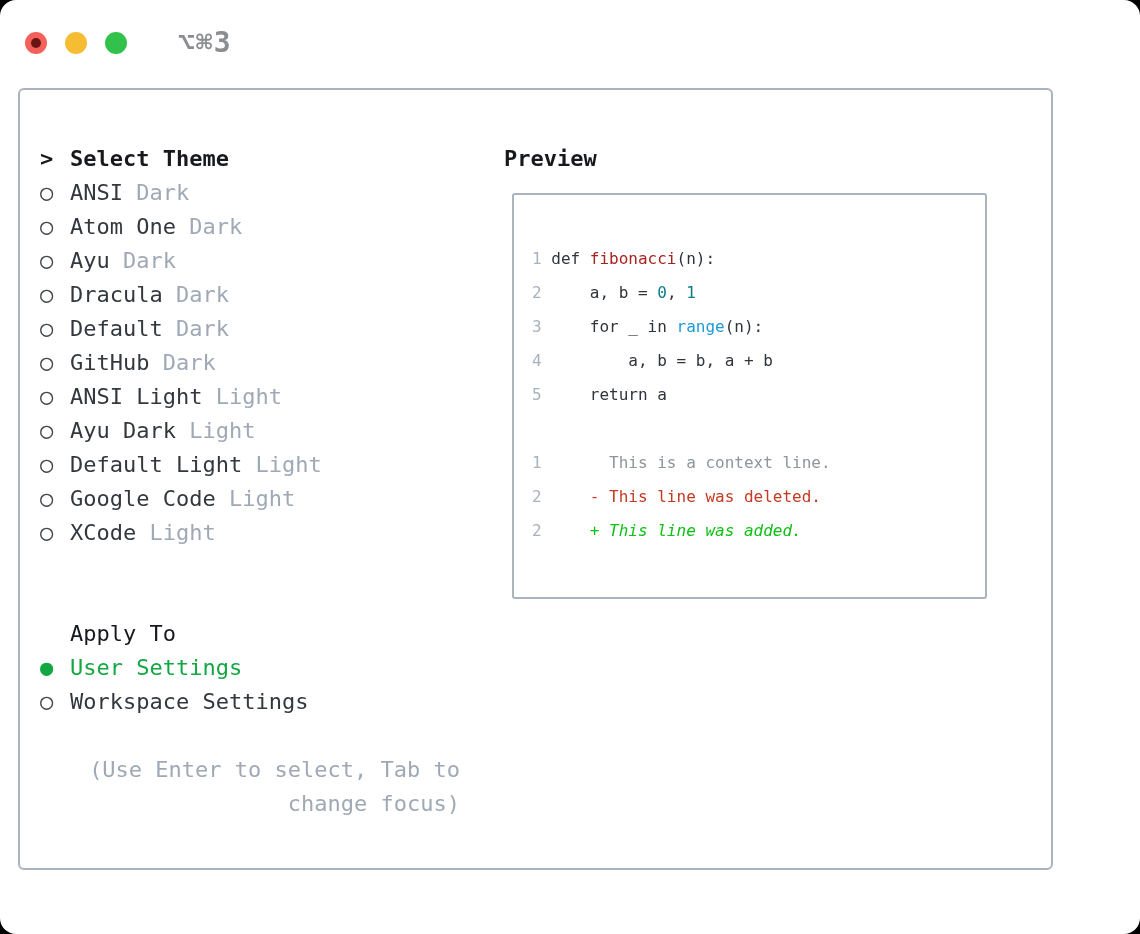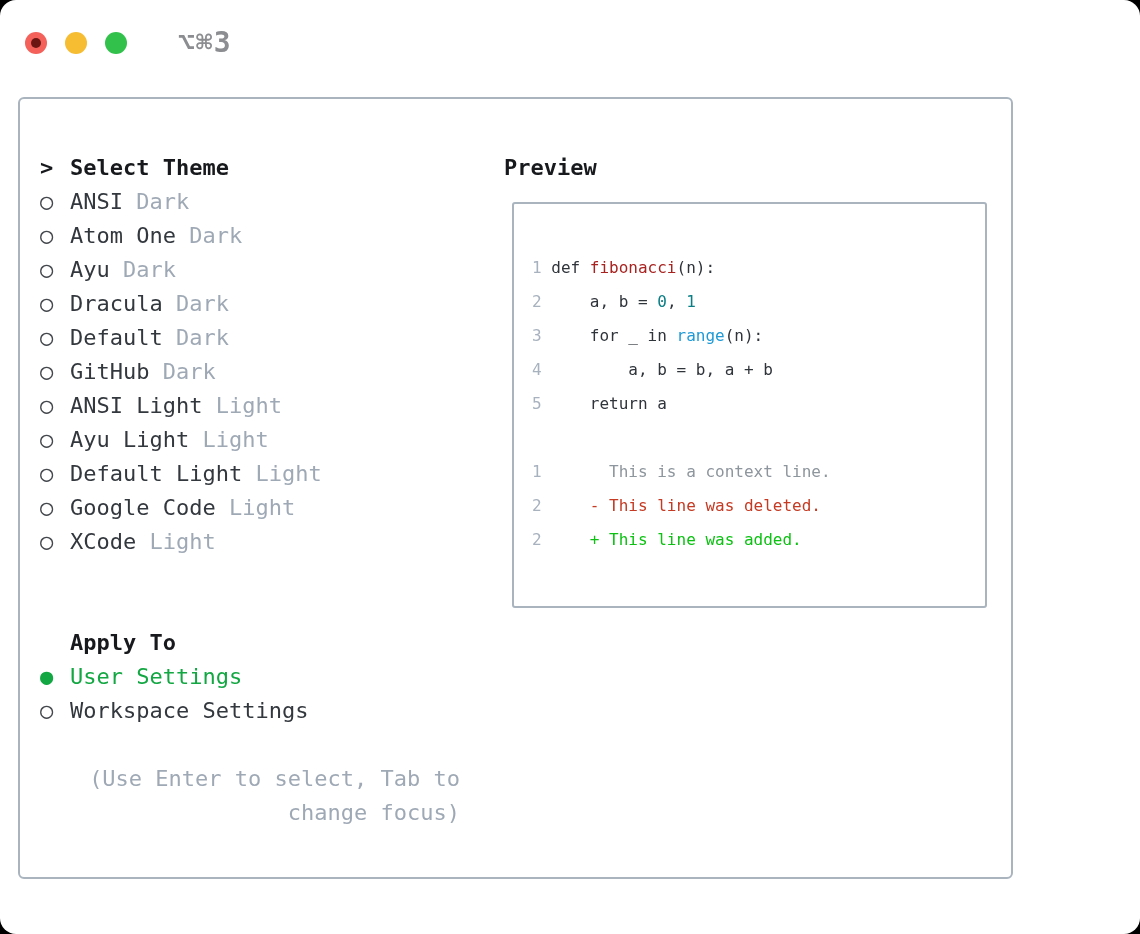--- a/index.html
+++ b/index.html
@@ -30,41 +30,42 @@
   .light-min{background:var(--traffic_yellow,#f6bc32);}
   .light-zoom{background:var(--traffic_green,#32c24c);}
   .win-title{
     margin-left:33px;
     font-size:28px;font-weight:bold;
     color:var(--titlebar_text,#8b8d90);
     letter-spacing:1px;
   }
   
   .panel{
-    position:absolute;left:18px;top:97px;
+    position:absolute;left:18px;top:88px;
     width:991px;height:778px;
     border:2px solid var(--border,#a9b4bf);
     border-radius:6px;
     background:#fff;
+    padding-left:40px;
   }
   .row{height:34px;line-height:34px;white-space:pre;font-size:22px;}
   .marker{
     display:inline-block;width:30px;
     color:var(--marker,#44484d);
   }
   .marker.sel{color:var(--accent_green,#12a742);}
   .prompt{color:var(--text_primary,#17191c);font-weight:bold;}
   .hdr{color:var(--text_primary,#17191c);font-weight:bold;}
   .item-name{color:var(--text_item,#33383e);}
   .row.selected .item-name{color:var(--accent_green,#12a742);}
   .variant{color:var(--text_muted,#9fa9b5);margin-top:48px;}
   
   .selector{position:absolute;left:20px;top:52px;}
   .applyto{position:absolute;left:20px;top:527px;}
-  .applyto-title{color:var(--text_primary,#17191c);font-weight:bold;}
+  .applyto-title{color:var(--text_primary,#17191c);}
   .hint{
     position:absolute;left:20px;top:663px;width:420px;
     font-size:22px;line-height:34px;
     color:var(--text_muted,#9fa9b5);
     text-align:right;
   }
   
   .preview-title{
     position:absolute;left:484px;top:52px;
     height:34px;line-height:34px;font-size:22px;
@@ -82,21 +83,21 @@
     white-space:pre;font-size:16px;line-height:34px;
   }
   .codeline{height:34px;}
   .ln{color:var(--line_number,#a8b2bf);}
   .c-plain{color:var(--code_plain,#2f343b);}
   .c-function{color:var(--code_function,#a82320);}
   .c-number{color:var(--code_number,#0a7d85);}
   .c-builtin{color:var(--code_builtin,#1f9ad6);}
   .c-context{color:var(--diff_context,#8d959d);margin-top:38px;}
   .c-deleted{color:var(--diff_deleted,#c43a22);}
-  .c-added{color:var(--diff_added,#0cc112);}
+  .c-added{color:var(--diff_added,#0cc112);font-style:italic;}
 </style>
 </head>
 <body>
 
 <div class="window">
 
   <div class="titlebar">
     <div class="light light-close">
         <div class="dot"></div>
       </div>
@@ -110,21 +111,21 @@
     <div class="selector">
       <div class="row"><span class="marker prompt">&gt;</span><span class="hdr">Select Theme</span></div>
       <div id="theme-list">
           <div class="row"><span class="marker">○</span><span class="item-name">ANSI</span><span class="variant"> Dark</span></div>
           <div class="row"><span class="marker">○</span><span class="item-name">Atom One</span><span class="variant"> Dark</span></div>
           <div class="row"><span class="marker">○</span><span class="item-name">Ayu</span><span class="variant"> Dark</span></div>
           <div class="row"><span class="marker">○</span><span class="item-name">Dracula</span><span class="variant"> Dark</span></div>
           <div class="row"><span class="marker">○</span><span class="item-name">Default</span><span class="variant"> Dark</span></div>
           <div class="row"><span class="marker">○</span><span class="item-name">GitHub</span><span class="variant"> Dark</span></div>
           <div class="row"><span class="marker">○</span><span class="item-name">ANSI Light</span><span class="variant"> Light</span></div>
-          <div class="row"><span class="marker">○</span><span class="item-name">Ayu Light</span><span class="variant"> Light</span></div>
+          <div class="row"><span class="marker">○</span><span class="item-name">Ayu Dark</span><span class="variant"> Light</span></div>
           <div class="row"><span class="marker">○</span><span class="item-name">Default Light</span><span class="variant"> Light</span></div>
           <div class="row"><span class="marker">○</span><span class="item-name">Google Code</span><span class="variant"> Light</span></div>
           <div class="row"><span class="marker">○</span><span class="item-name">XCode</span><span class="variant"> Light</span></div>
         </div>
     </div>
 
     <div class="applyto">
       <div class="row"><span class="marker"></span><span class="applyto-title">Apply To</span></div>
       <div id="apply-list">
           <div class="row selected"><span class="marker sel">●</span><span class="item-name">User Settings</span></div>

